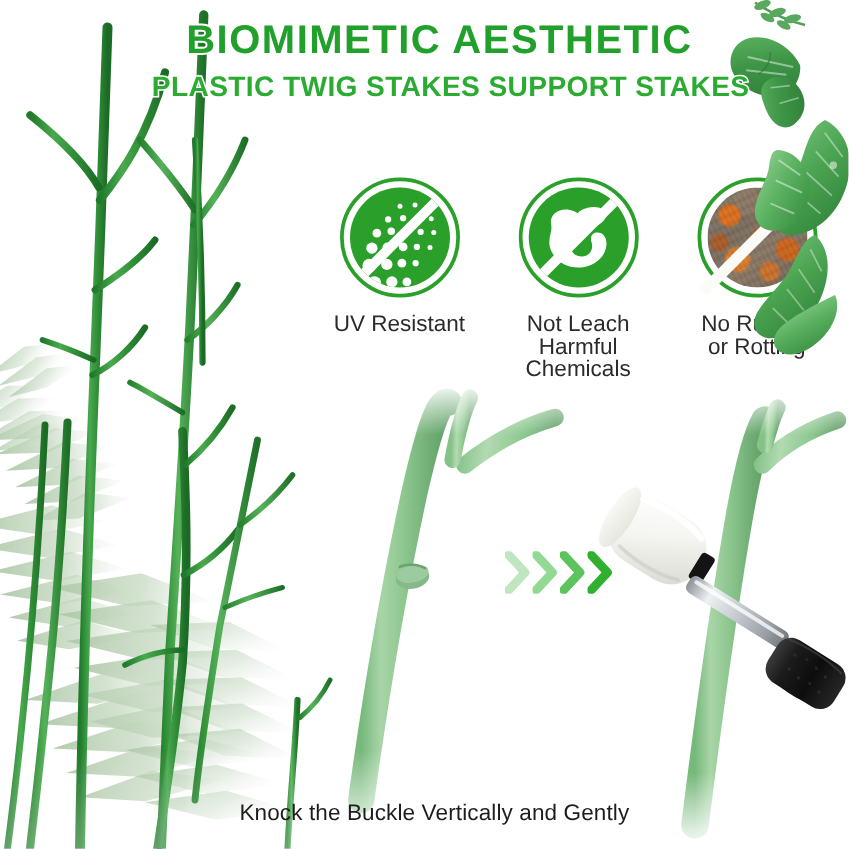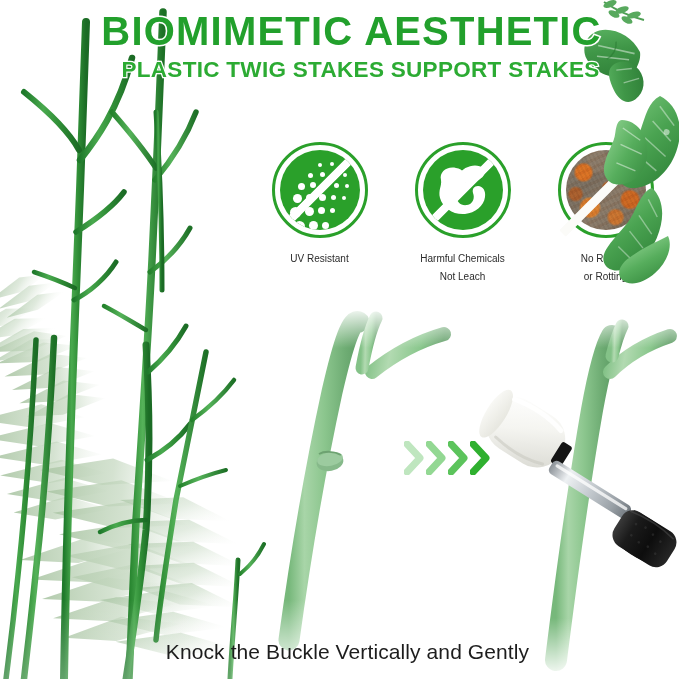--- a/index.html
+++ b/index.html
@@ -8,21 +8,21 @@
     background:#ffffff;
     font-family:"Liberation Sans", sans-serif;
     overflow:hidden;
     position:relative;
   }
   #stage { position:absolute; left:0; top:0; width:679px; height:679px; background:#fff; overflow:hidden; }
 
   
   .title-wrap { position:absolute; left:0; top:8px; width:679px; text-align:center; z-index:40; }
   .title-main {
-    font-size:40px; font-weight:bold; letter-spacing:1.2px;
+    font-size:32px; font-weight:bold; letter-spacing:1.2px;
     color:#22a02c;
     -webkit-text-stroke:3px #ffffff;
     paint-order:stroke fill;
     line-height:46px;
     white-space:nowrap;
     margin-left:24px;
   }
   .title-sub {
     font-size:22.5px; font-weight:bold; letter-spacing:0.3px;
     color:#2cab33;
@@ -82,33 +82,33 @@
   }
   .rust::after{
     content:""; position:absolute; inset:0;
     background:
       repeating-linear-gradient(62deg, rgba(255,255,255,.05) 0 2px, rgba(0,0,0,.05) 2px 4px),
       repeating-linear-gradient(-24deg, rgba(180,90,20,.10) 0 3px, rgba(0,0,0,0) 3px 7px);
     mix-blend-mode:multiply;
   }
   .caption {
     margin-top:12px;
-    font-size:10px; color:#2b2b2b; line-height:18px;
+    font-size:18px; color:#2b2b2b; line-height:18px;
     font-family:"Liberation Sans", sans-serif;
   }
 
   
   .chevrons { position:absolute; left:404px; top:437px; width:104px; height:46px; z-index:25; }
   .chev { position:absolute; top:4px; width:20px; height:34px; }
   .chev svg { display:block; }
 
   
   .bottom-caption {
     position:absolute; left:0; top:640px; width:679px;
-    text-align:center; font-size:21px; color:#1d1d1d;
+    text-align:center; font-size:18px; color:#1d1d1d;
     letter-spacing:.1px; z-index:40;
     padding-left:16px; box-sizing:border-box;
   }
 
   
   .layer { position:absolute; left:0; top:0; width:679px; height:679px; }
   .z-bg { z-index:5; }
   .z-stakes { z-index:10; }
   .z-mallet { z-index:22; }
   .z-leaves { z-index:35; }
@@ -473,22 +473,22 @@
                      C42,37 36,40 34,46 C33,52 38,56 44,55
                      C50,54 52,48 50,43 C49,39 51,36 55,36
                      C60,36 63,41 62,47 C61,56 52,63 42,64
                      C30,65 20,58 17,48 C15,40 19,36 18,30 Z" fill="#ffffff"></path>
             <ellipse cx="49" cy="24" rx="13" ry="8" fill="#ffffff" transform="rotate(-14 49 24)"></ellipse>
           </svg>
           <div class="slash"></div>
         </div>
       </div>
       <div class="caption">
+        <div>Not Leach</div>
         <div>Harmful Chemicals</div>
-        <div>Not Leach</div>
       </div>
     </div>
 
     <div class="feature f2">
       <div class="badge">
         <div class="ring"></div>
         <div class="rust"></div>
         <div class="slash slash-rust"></div>
       </div>
       <div class="caption">

